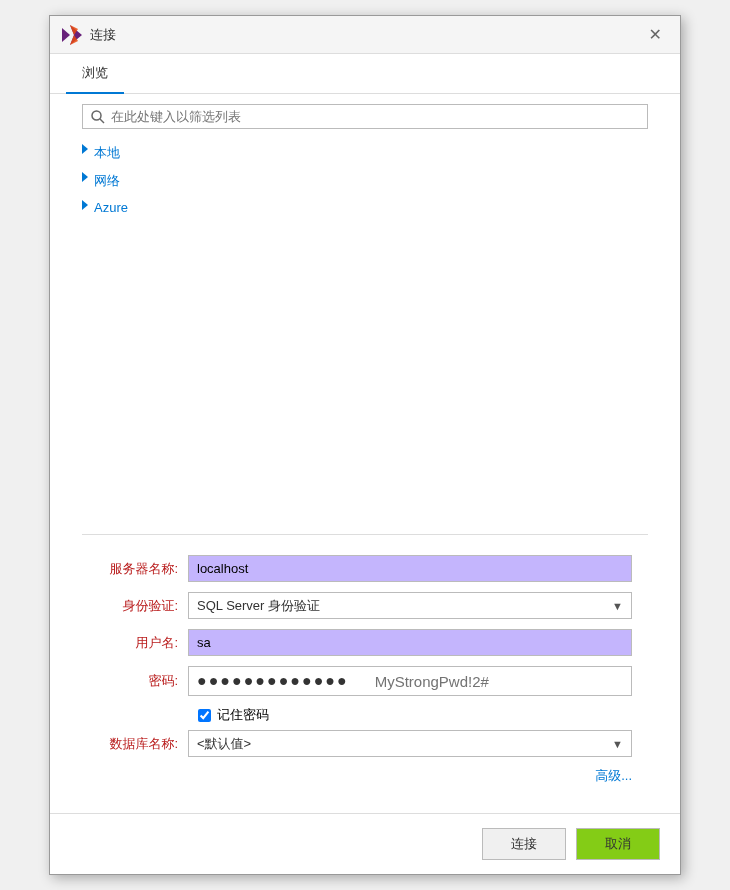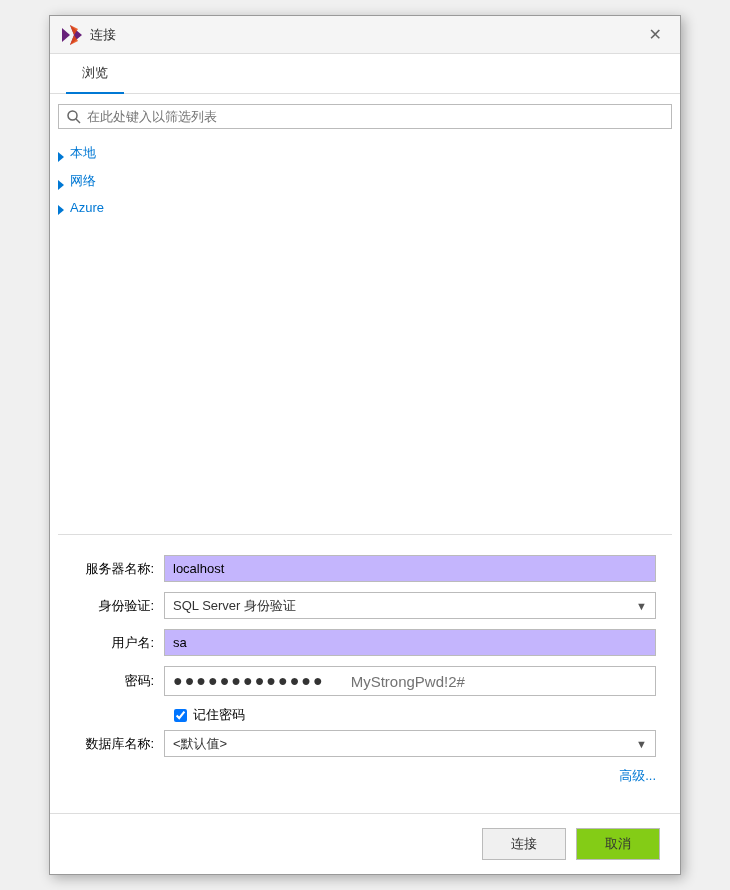--- a/index.html
+++ b/index.html
@@ -71,21 +71,21 @@
     .tab.active {
       color: #333;
       border-bottom: 2px solid #0078d4;
       font-weight: 500;
     }
 
     .content-area {
       flex: 1;
       display: flex;
       flex-direction: column;
-      padding: 10px 8px;
+      padding: 10px 32px;
     }
 
     .search-box {
       display: flex;
       align-items: center;
       border: 1px solid #bbb;
       padding: 4px 8px;
       margin-bottom: 10px;
       background: white;
     }
@@ -103,21 +103,21 @@
       color: #666;
       flex-shrink: 0;
     }
 
     .tree-list {
       list-style: none;
       padding: 0;
     }
     .tree-item {
       display: flex;
-      align-items: flex-end;
+      align-items: flex-start;
       padding: 5px 0;
       cursor: pointer;
       gap: 6px;
       color: #0078d4;
       font-size: 13px;
     }
     .chevron-right {
       display: inline-block;
       width: 0; height: 0;
       border-top: 5px solid transparent;
@@ -142,21 +142,21 @@
     }
     .form-row {
       display: flex;
       align-items: center;
       margin-bottom: 10px;
     }
     .form-label {
       width: 90px;
       text-align: right;
       padding-right: 10px;
-      color: #000000;
+      color: #b91c1c;
       font-size: 13px;
       flex-shrink: 0;
     }
     .form-input {
       flex: 1;
       border: 1px solid #bbb;
       padding: 5px 8px;
       font-size: 13px;
       font-family: "Microsoft YaHei", "Segoe UI", sans-serif;
       outline: none;

